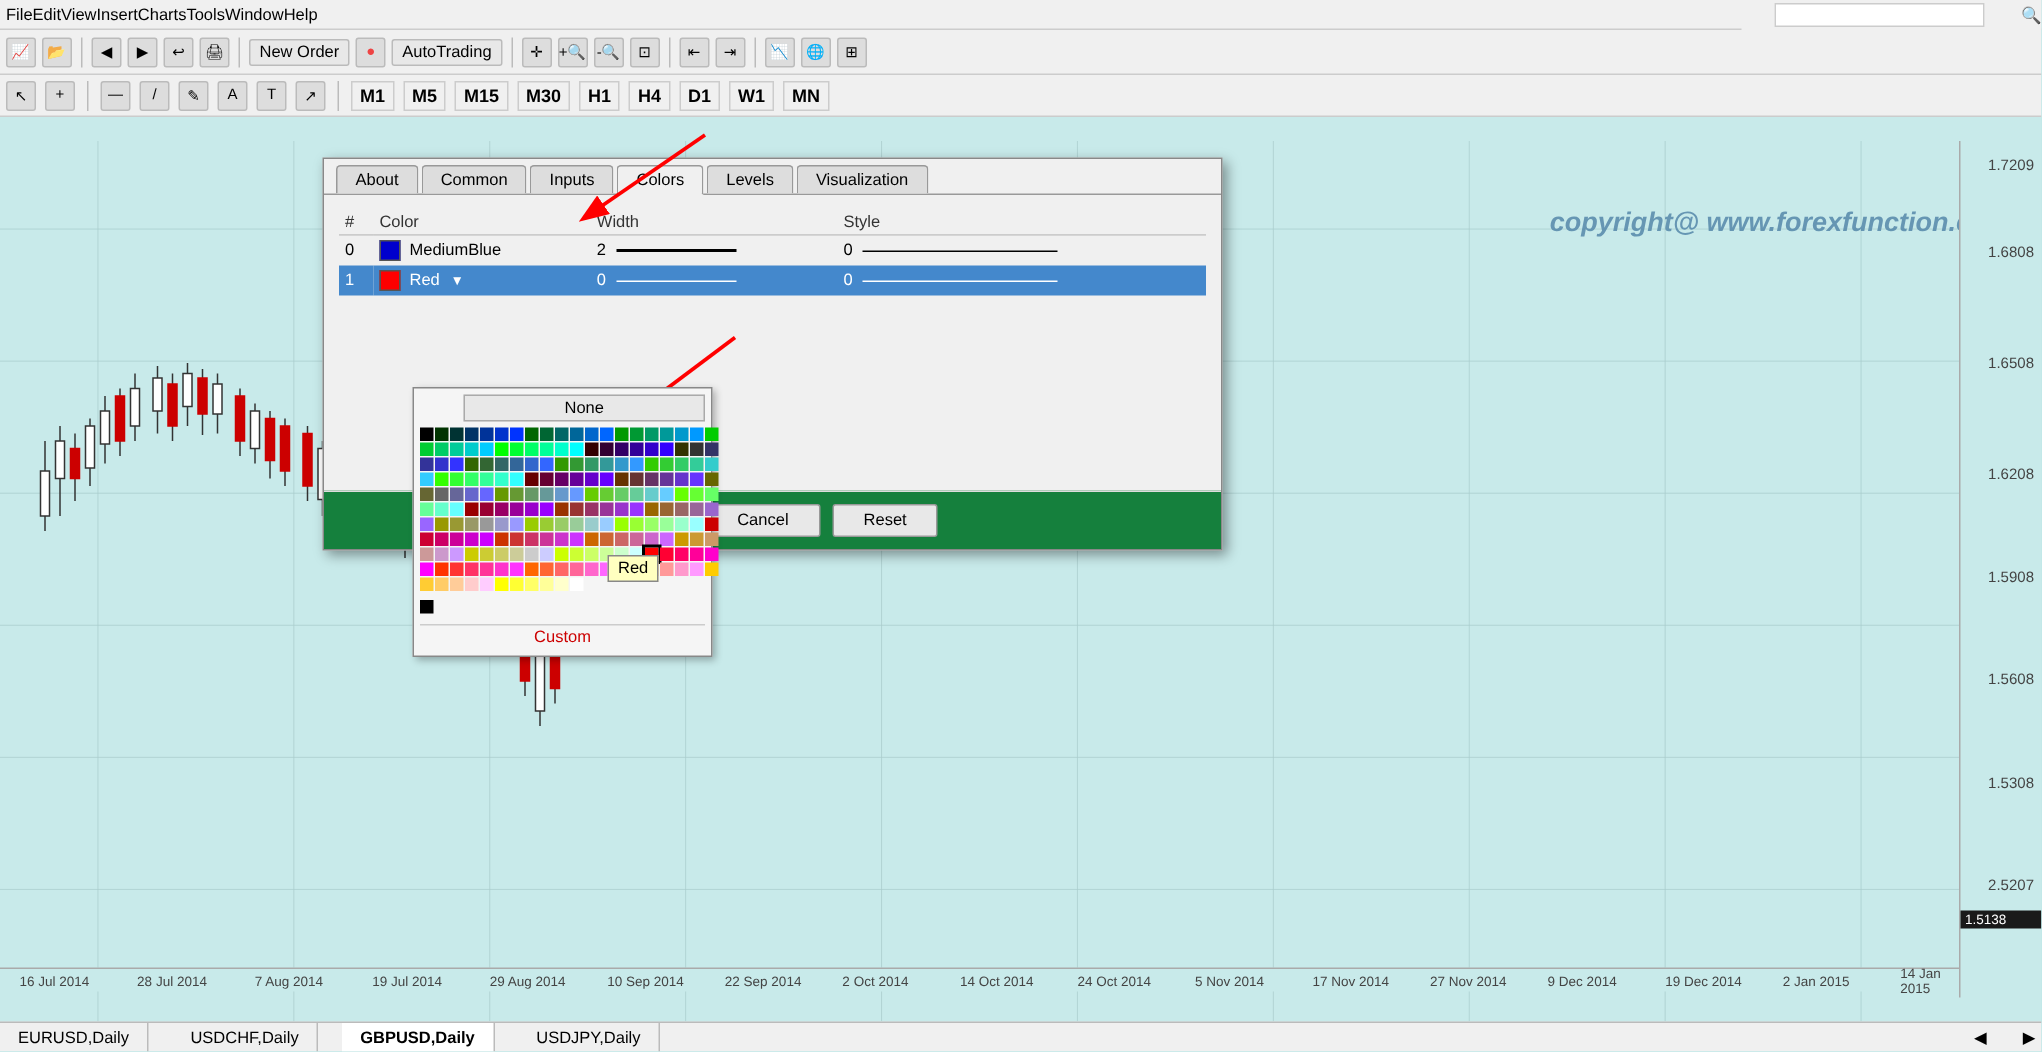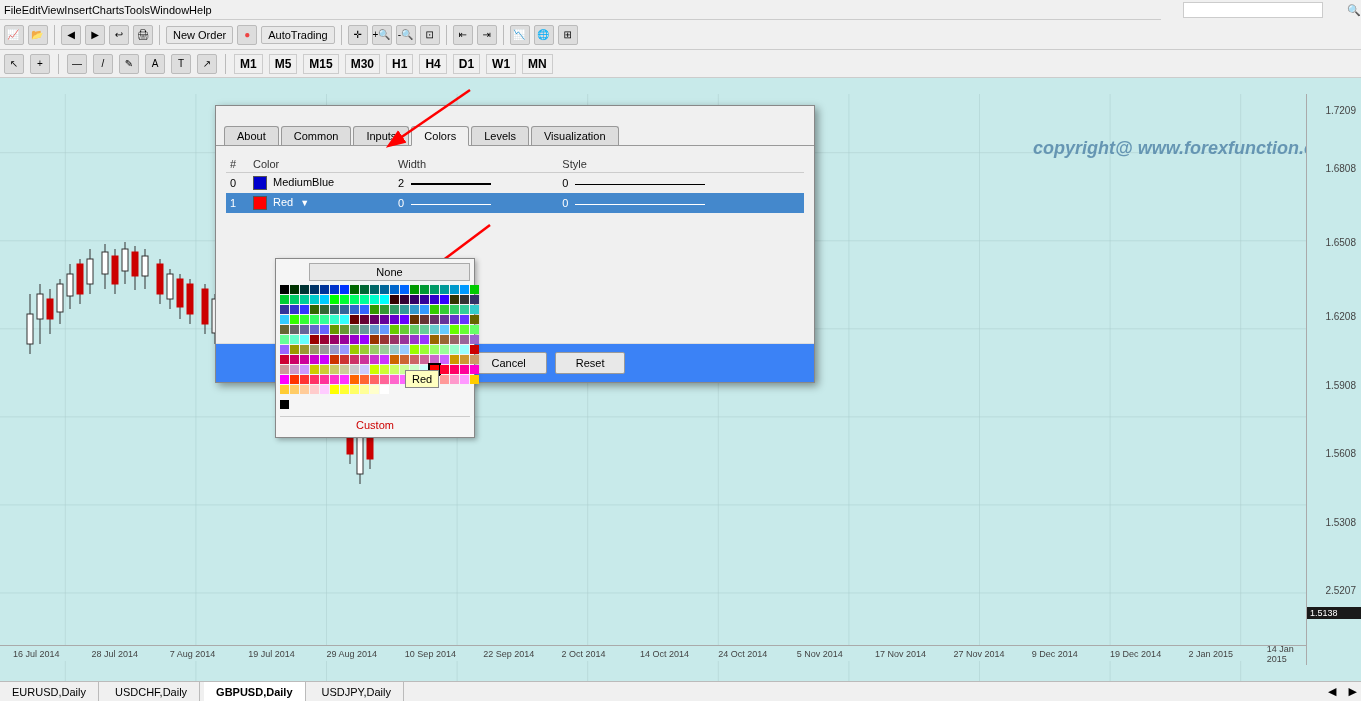--- a/index.html
+++ b/index.html
@@ -22,47 +22,47 @@
     
     #chart-area { position: absolute; top: 78px; left: 0; right: 0; bottom: 20px; background: #c8eaea; overflow: hidden; }
 
     
     #watermark { position: absolute; top: 60px; right: 20px; color: #5588aa; font-style: italic; font-size: 18px; font-weight: bold; opacity: 0.85; z-index: 1; }
 
     
     #price-axis { position: absolute; right: 0; top: 0; bottom: 0; width: 55px; background: #c8eaea; border-left: 1px solid #aaa; z-index: 2; }
 
     
-    #status-bar { position: absolute; bottom: 0; left: 0; right: 0; height: 20px; background: #f0f0f0; border-top: 1px solid #bbb; display: flex; align-items: center; gap: 4px; font-size: 11px; }
+    #status-bar { position: absolute; bottom: 0; left: 0; right: 0; height: 20px; background: #f0f0f0; border-top: 1px solid #bbb; display: flex; align-items: center; gap: 16px; font-size: 11px; }
     .tab-item { padding: 2px 12px; border-right: 1px solid #bbb; cursor: pointer; height: 100%; display: flex; align-items: center; }
     .tab-item.active { background: #fff; font-weight: bold; }
 
     
     #dialog { position: absolute; top: 105px; left: 215px; width: 600px; background: #f0f0f0; border: 1px solid #888; box-shadow: 3px 3px 8px rgba(0,0,0,0.4); z-index: 100; }
     #dialog-titlebar { background: linear-gradient(to bottom, #6699cc, #4477aa); color: white; padding: 4px 8px; display: flex; justify-content: space-between; align-items: center; font-size: 12px; font-weight: bold; }
     #dialog-titlebar-btns { display: flex; gap: 4px; }
     .title-btn { width: 16px; height: 14px; background: #ddd; border: 1px solid #888; font-size: 9px; cursor: pointer; display: flex; align-items: center; justify-content: center; }
 
     
-    #dialog-tabs { display: flex; background: #f0f0f0; border-bottom: 1px solid #999; padding-top: 20px; padding-left: 8px; gap: 0; }
+    #dialog-tabs { display: flex; background: #f0f0f0; border-bottom: 1px solid #999; padding-top: 4px; padding-left: 8px; gap: 0; }
     .dtab { padding: 3px 12px; border: 1px solid #999; border-bottom: none; background: #ddd; cursor: pointer; font-size: 11px; margin-right: 2px; border-radius: 3px 3px 0 0; }
     .dtab.active { background: #f0f0f0; border-bottom: 1px solid #f0f0f0; margin-bottom: -1px; z-index: 1; }
 
     
     #dialog-content { padding: 10px; background: #f0f0f0; }
 
     
     .color-table { width: 100%; border-collapse: collapse; font-size: 11px; }
     .color-table th { text-align: left; padding: 2px 4px; font-weight: normal; color: #333; border-bottom: 1px solid #ccc; }
     .color-table td { padding: 3px 4px; }
     .color-table tr.selected td { background: #4488cc; color: white; }
     .color-swatch { width: 14px; height: 14px; display: inline-block; border: 1px solid #555; vertical-align: middle; margin-right: 3px; }
 
     
-    #dialog-footer { padding: 8px 14px; display: flex; justify-content: center; gap: 8px; background: #3b82f6; border-top: 1px solid #ddd; }
+    #dialog-footer { padding: 8px 14px; display: flex; justify-content: center; gap: 8px; background: #15803d; border-top: 1px solid #ddd; }
     .dlg-btn { padding: 4px 20px; background: #e8e8e8; border: 1px solid #999; cursor: pointer; font-size: 11px; border-radius: 2px; }
 
     
     #color-picker { position: absolute; left: 275px; top: 258px; background: #f5f5f5; border: 1px solid #888; z-index: 200; padding: 4px; width: 200px; box-shadow: 2px 2px 5px rgba(0,0,0,0.3); }
     #none-btn { text-align: center; background: #e8e8e8; border: 1px solid #aaa; padding: 2px; margin-bottom: 4px; cursor: pointer; font-size: 11px; margin-left: 29px; }
     .color-grid { display: grid; grid-template-columns: repeat(20, 1fr); gap: 1px; margin-bottom: 4px; }
     .color-cell { width: 9px; height: 9px; cursor: pointer; border: none; }
     .color-cell.selected-cell { outline: 2px solid #000; }
     #custom-btn { text-align: center; color: #cc0000; cursor: pointer; font-size: 11px; padding: 2px; border-top: 1px solid #ccc; margin-top: 2px; }
 

